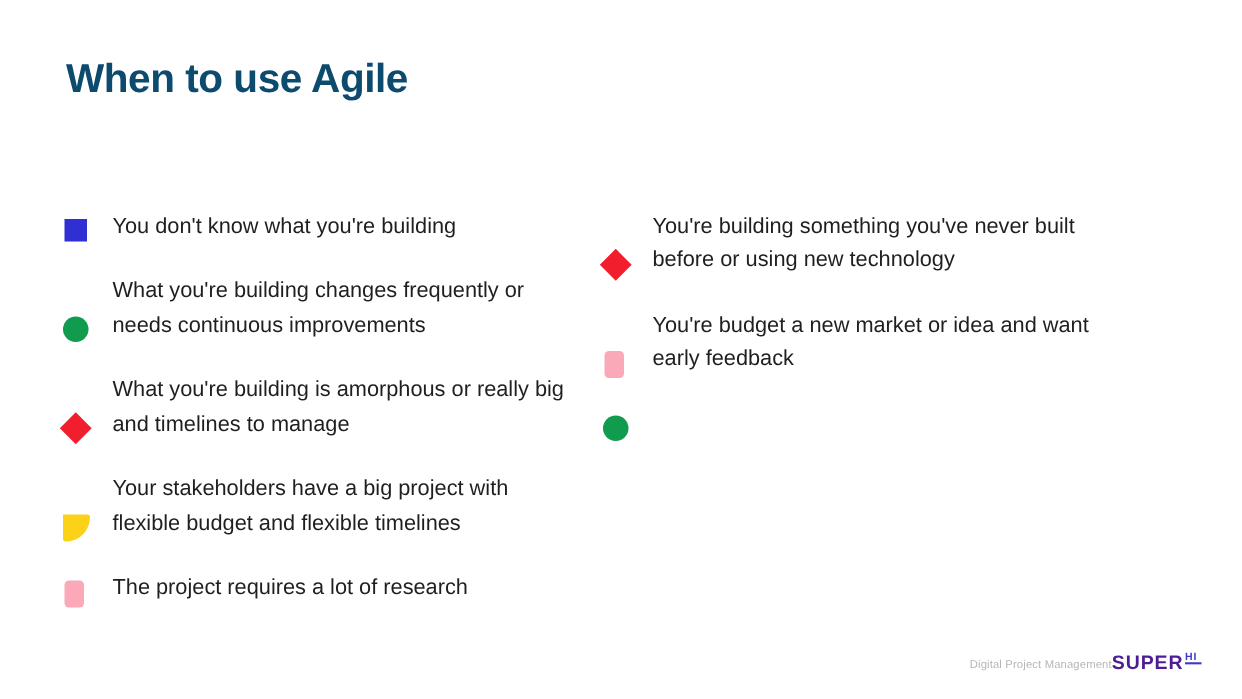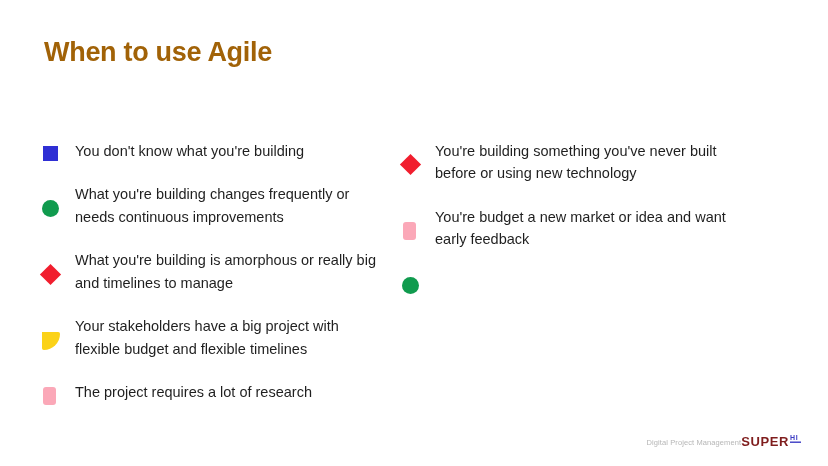--- a/index.html
+++ b/index.html
@@ -21,21 +21,21 @@
     height: 466px;
     background: #ffffff;
   }
   .page-title {
     position: absolute;
     left: 44px;
     top: 36px;
     font-size: 27px;
     font-weight: bold;
     letter-spacing: -0.3px;
-    color: #a16207;
+    color: #0c4a6e;
     line-height: 1.2;
   }
   .columns {
     position: absolute;
     left: 0;
     top: 140px;
     width: 828px;
     display: flex;
     align-items: flex-start;
   }
@@ -46,21 +46,21 @@
   .column-left {
     width: 360px;
     margin-left: 42px;
   }
   .column-right {
     width: 360px;
     margin-left: 0px;
   }
   .bullet-item {
     display: flex;
-    align-items: center;
+    align-items: flex-end;
     margin-bottom: 21px;
   }
   .bullet-marker {
     flex: 0 0 auto;
     width: 20px;
     height: 20px;
     margin-top: 2px;
     margin-right: 13px;
     position: relative;
   }
@@ -117,21 +117,21 @@
     font-size: 7.5px;
     color: #b6b6b6;
     letter-spacing: 0.1px;
   }
   .logo {
     display: flex;
     align-items: flex-start;
     font-size: 13px;
     font-weight: bold;
     letter-spacing: 0.6px;
-    color: #7f1d1d;
+    color: #4c1d95;
   }
   .logo-mark {
     display: inline-block;
     margin-left: 1px;
     line-height: 1;
   }
 </style>
 </head>
 <body>
 

